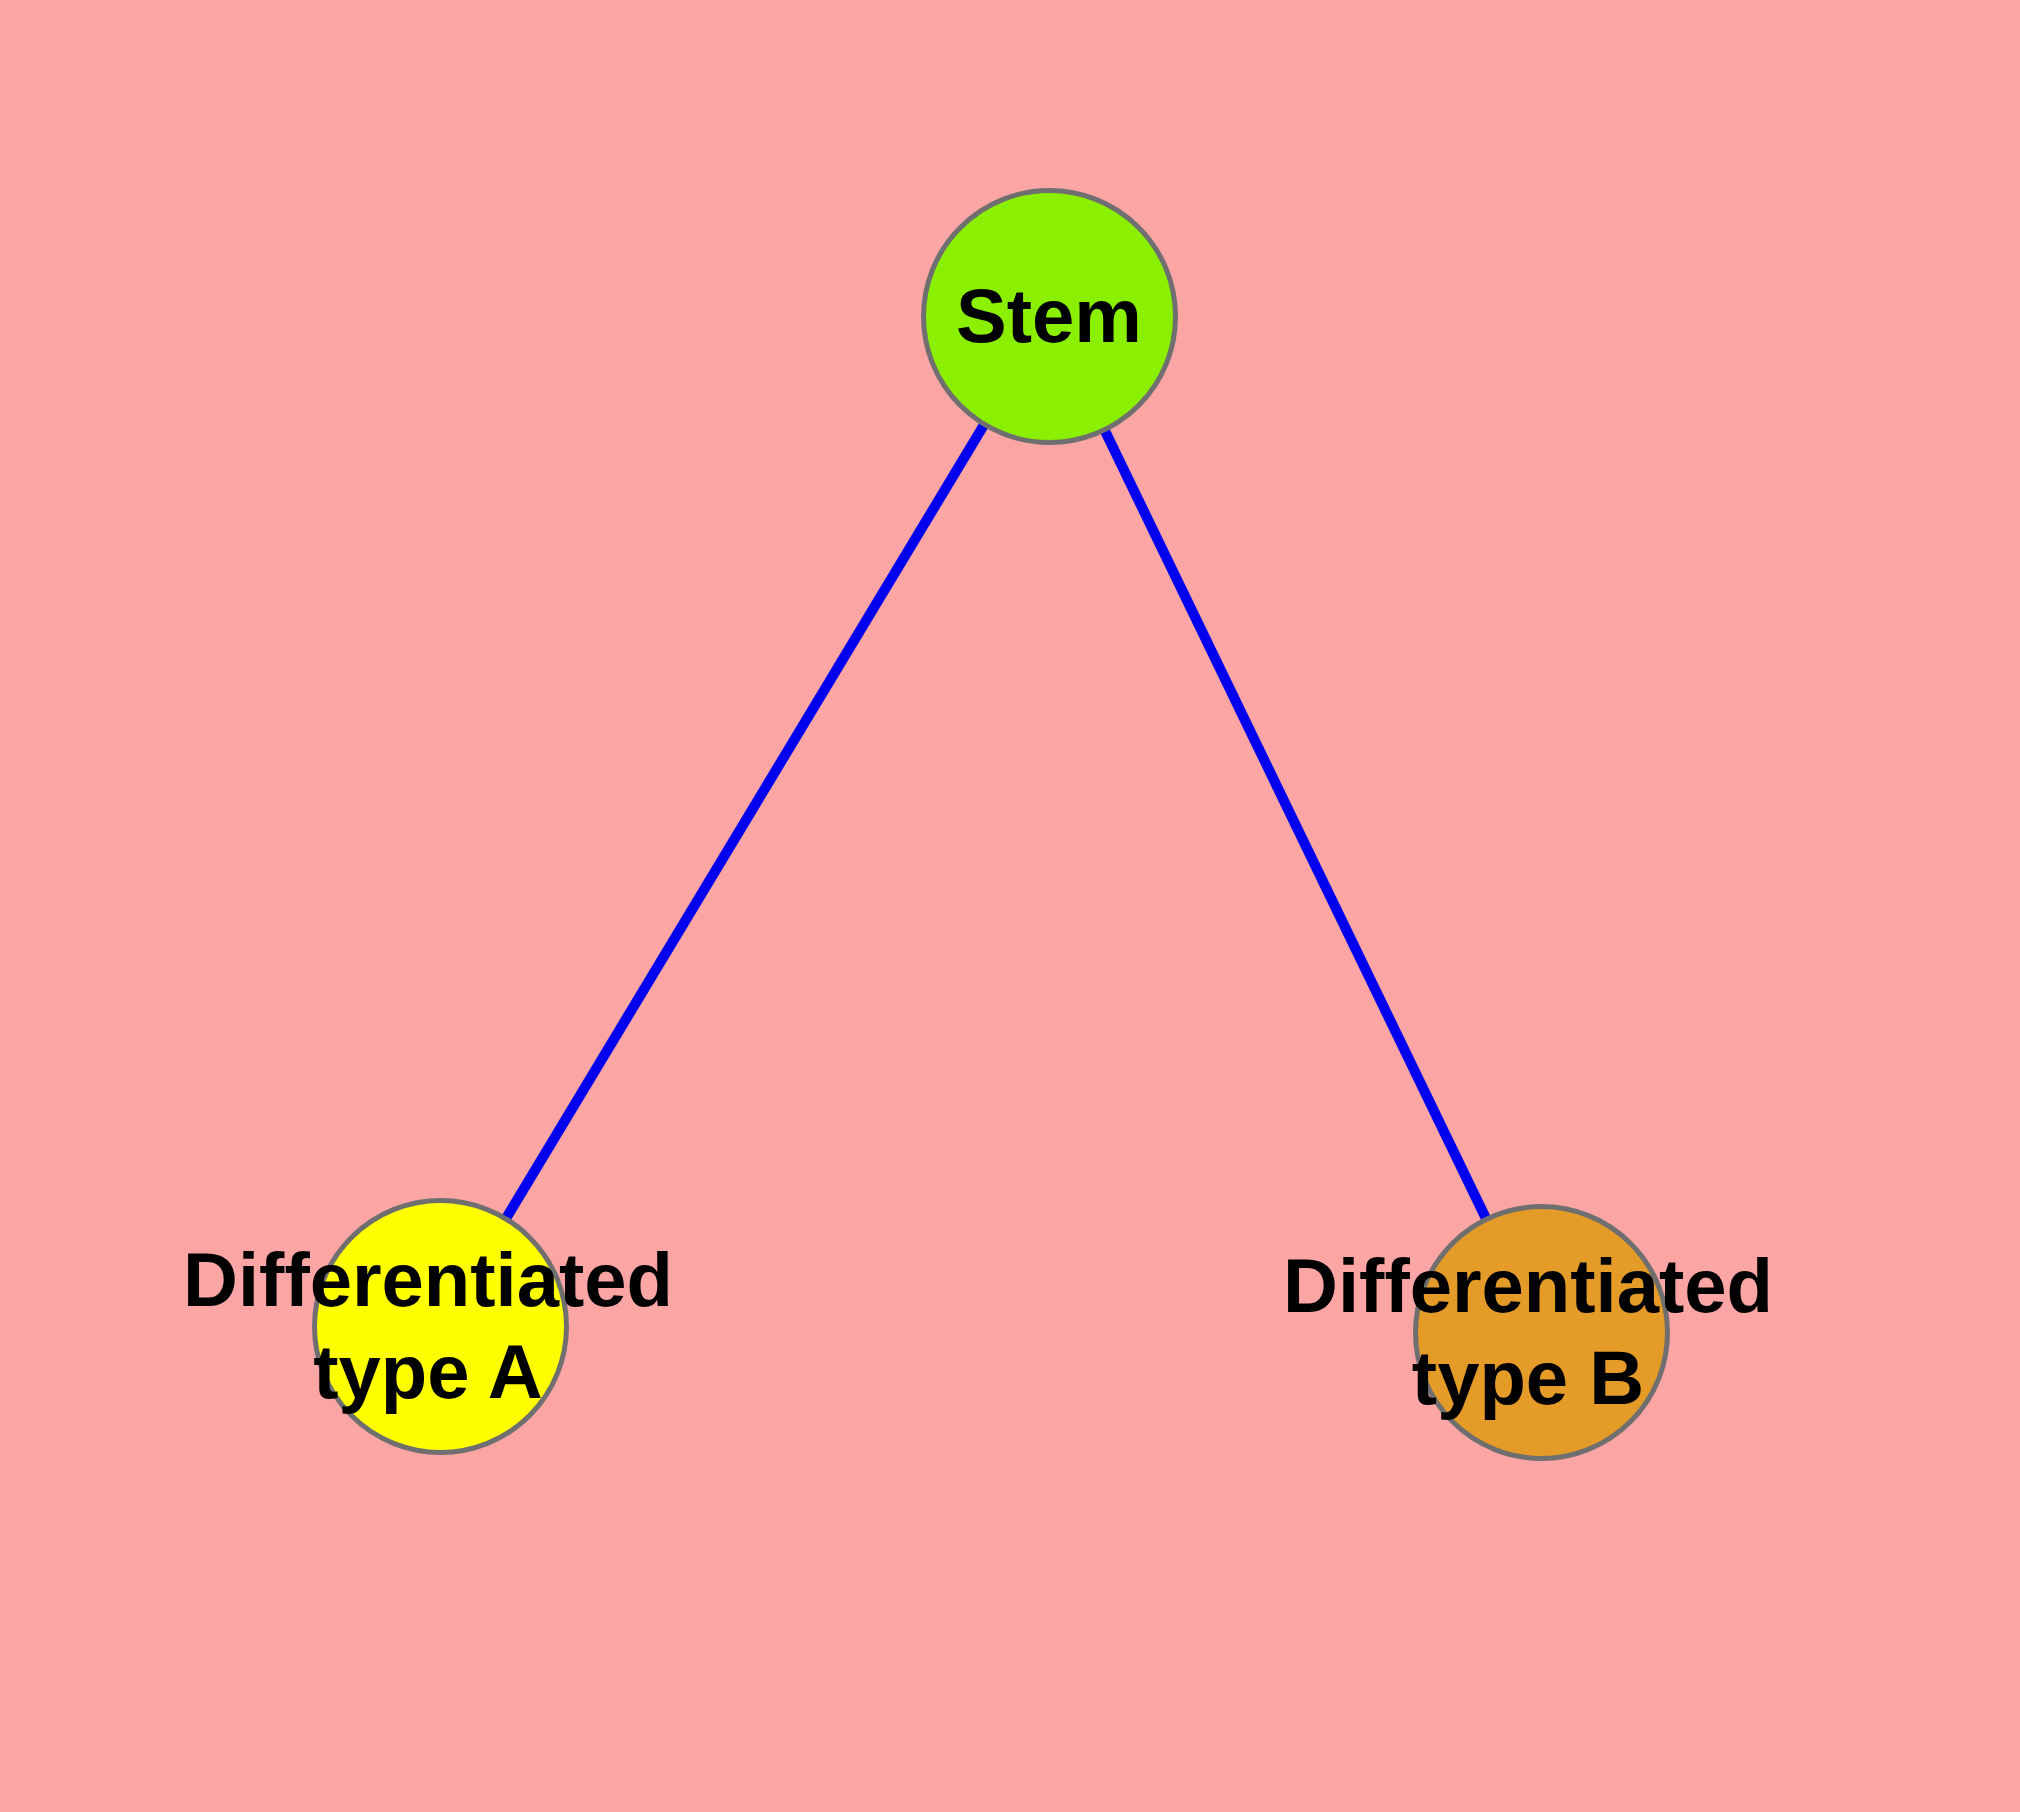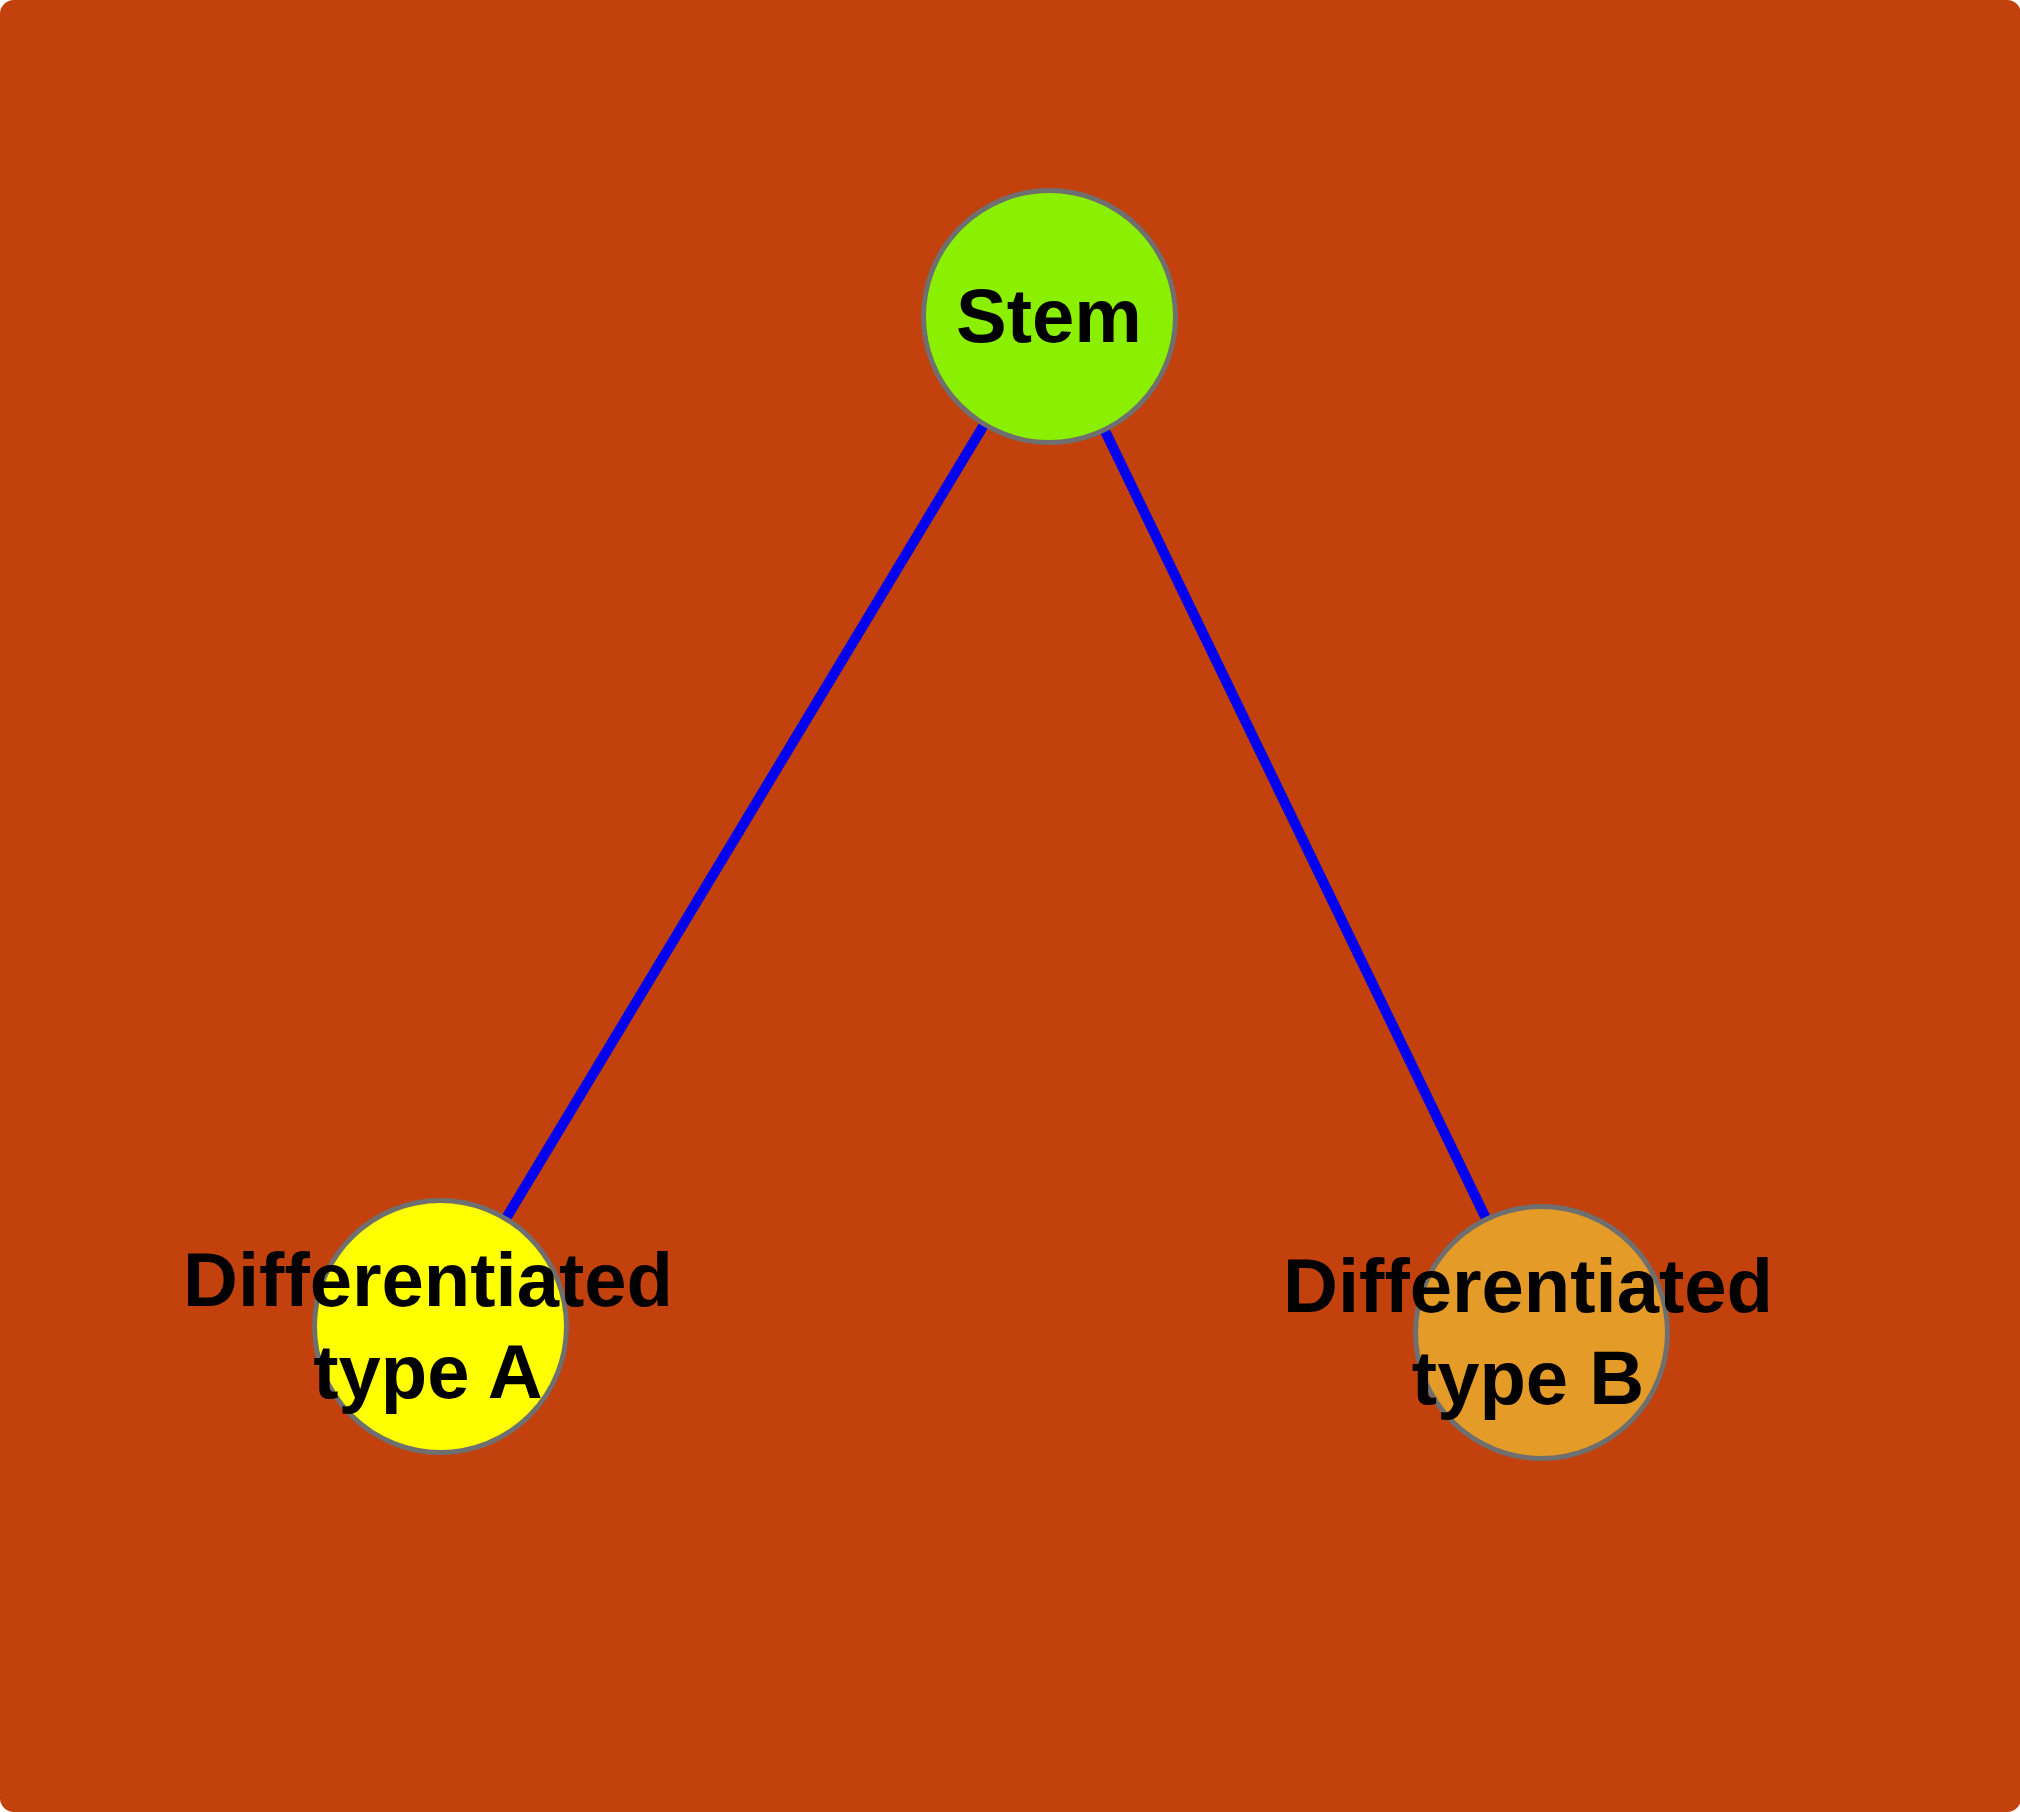--- a/index.html
+++ b/index.html
@@ -47,21 +47,21 @@
     letter-spacing: 0;
     pointer-events: none;
   }
   .label-stem { left: 1049px; top: 316px; }
   .label-a    { left: 428px;  top: 1326px; }
   .label-b    { left: 1528px; top: 1332px; }
 </style>
 </head>
 <body>
 
-<div class="canvas" style="background-color: #c2410c; border-radius: 14px;">
+<div class="canvas" style="background-color: #fca5a5;">
 
   <svg class="edge-layer" width="2021" height="1812" viewBox="0 0 2384 2138">
     <line class="edge" x1="1238" y1="373" x2="520" y2="1565" stroke="#0000ee"></line>
     <line class="edge" x1="1238" y1="373" x2="1818" y2="1572" stroke="#0000ee"></line>
   </svg>
 
   <div class="node node-stem" style="background-color: rgb(139, 240, 0); border-color: rgb(111, 111, 111);"></div>
 
   <div class="node node-a" style="background-color: rgb(255, 255, 0); border-color: rgb(111, 111, 111);"></div>
 

